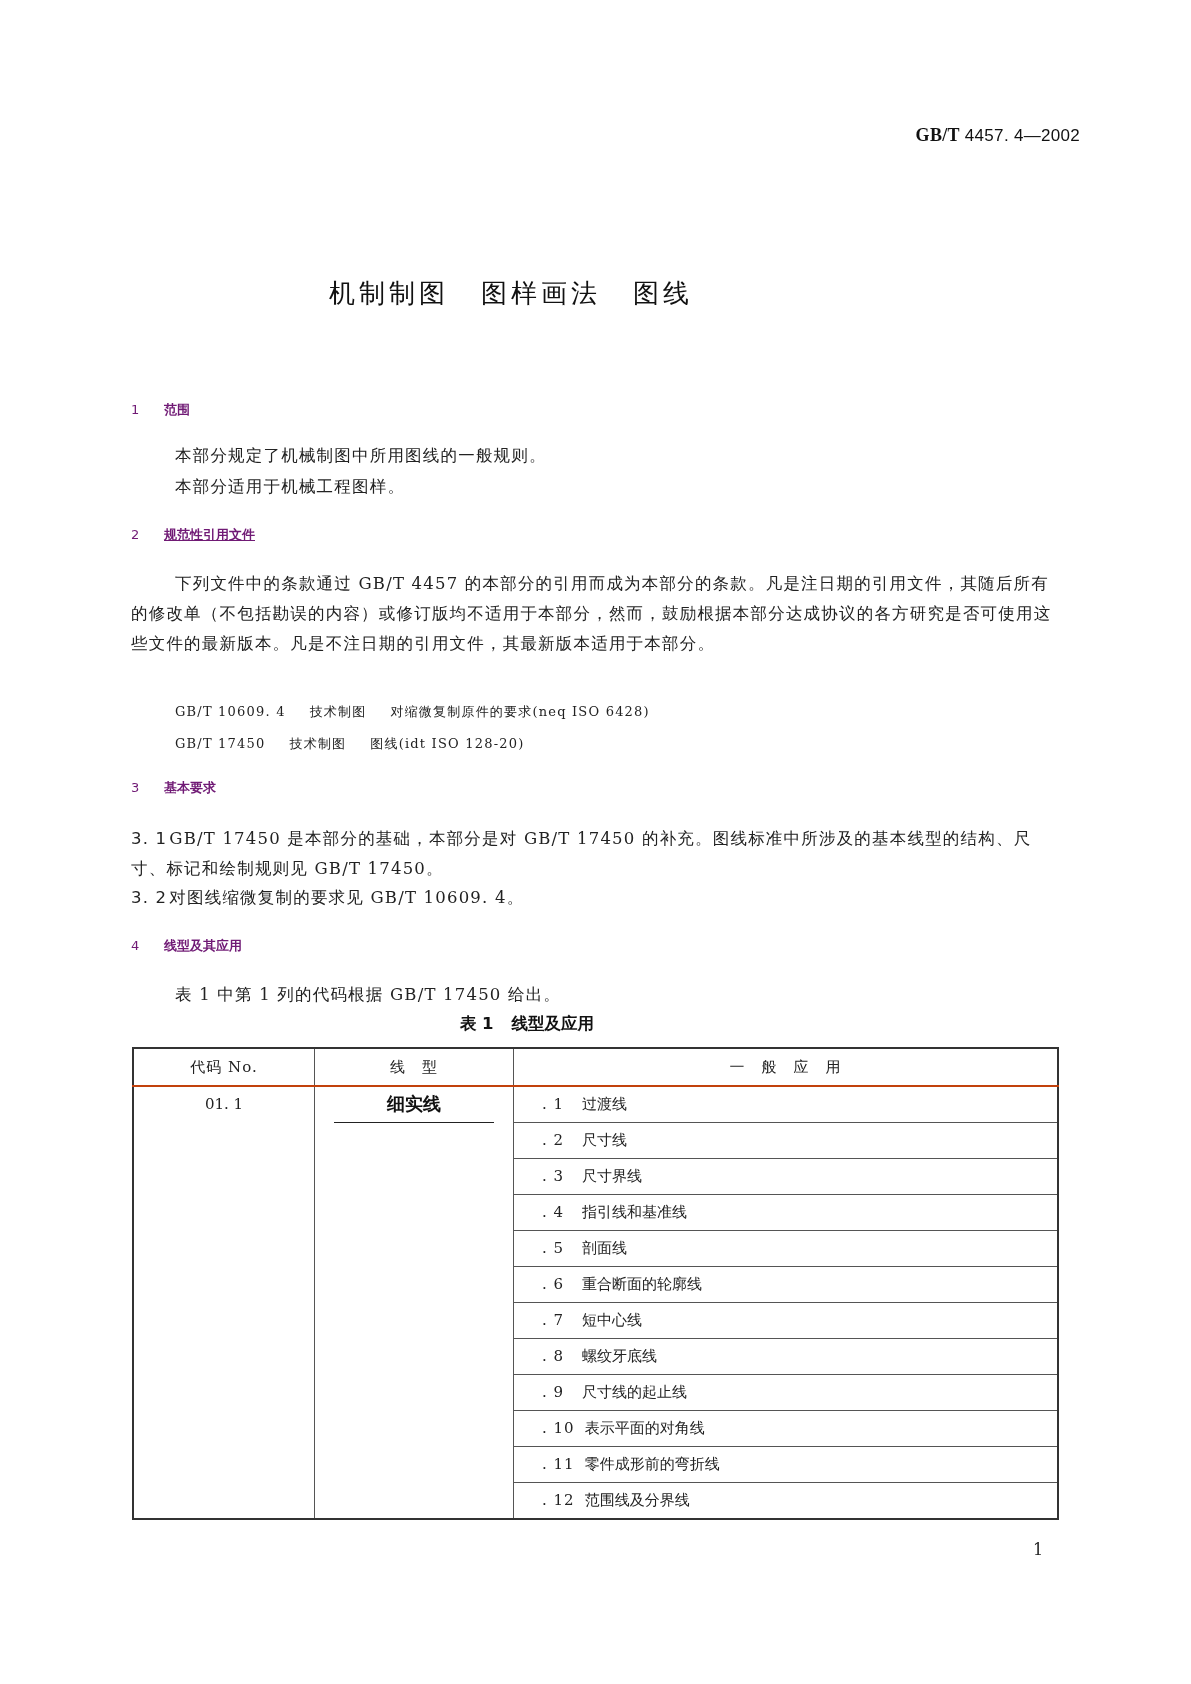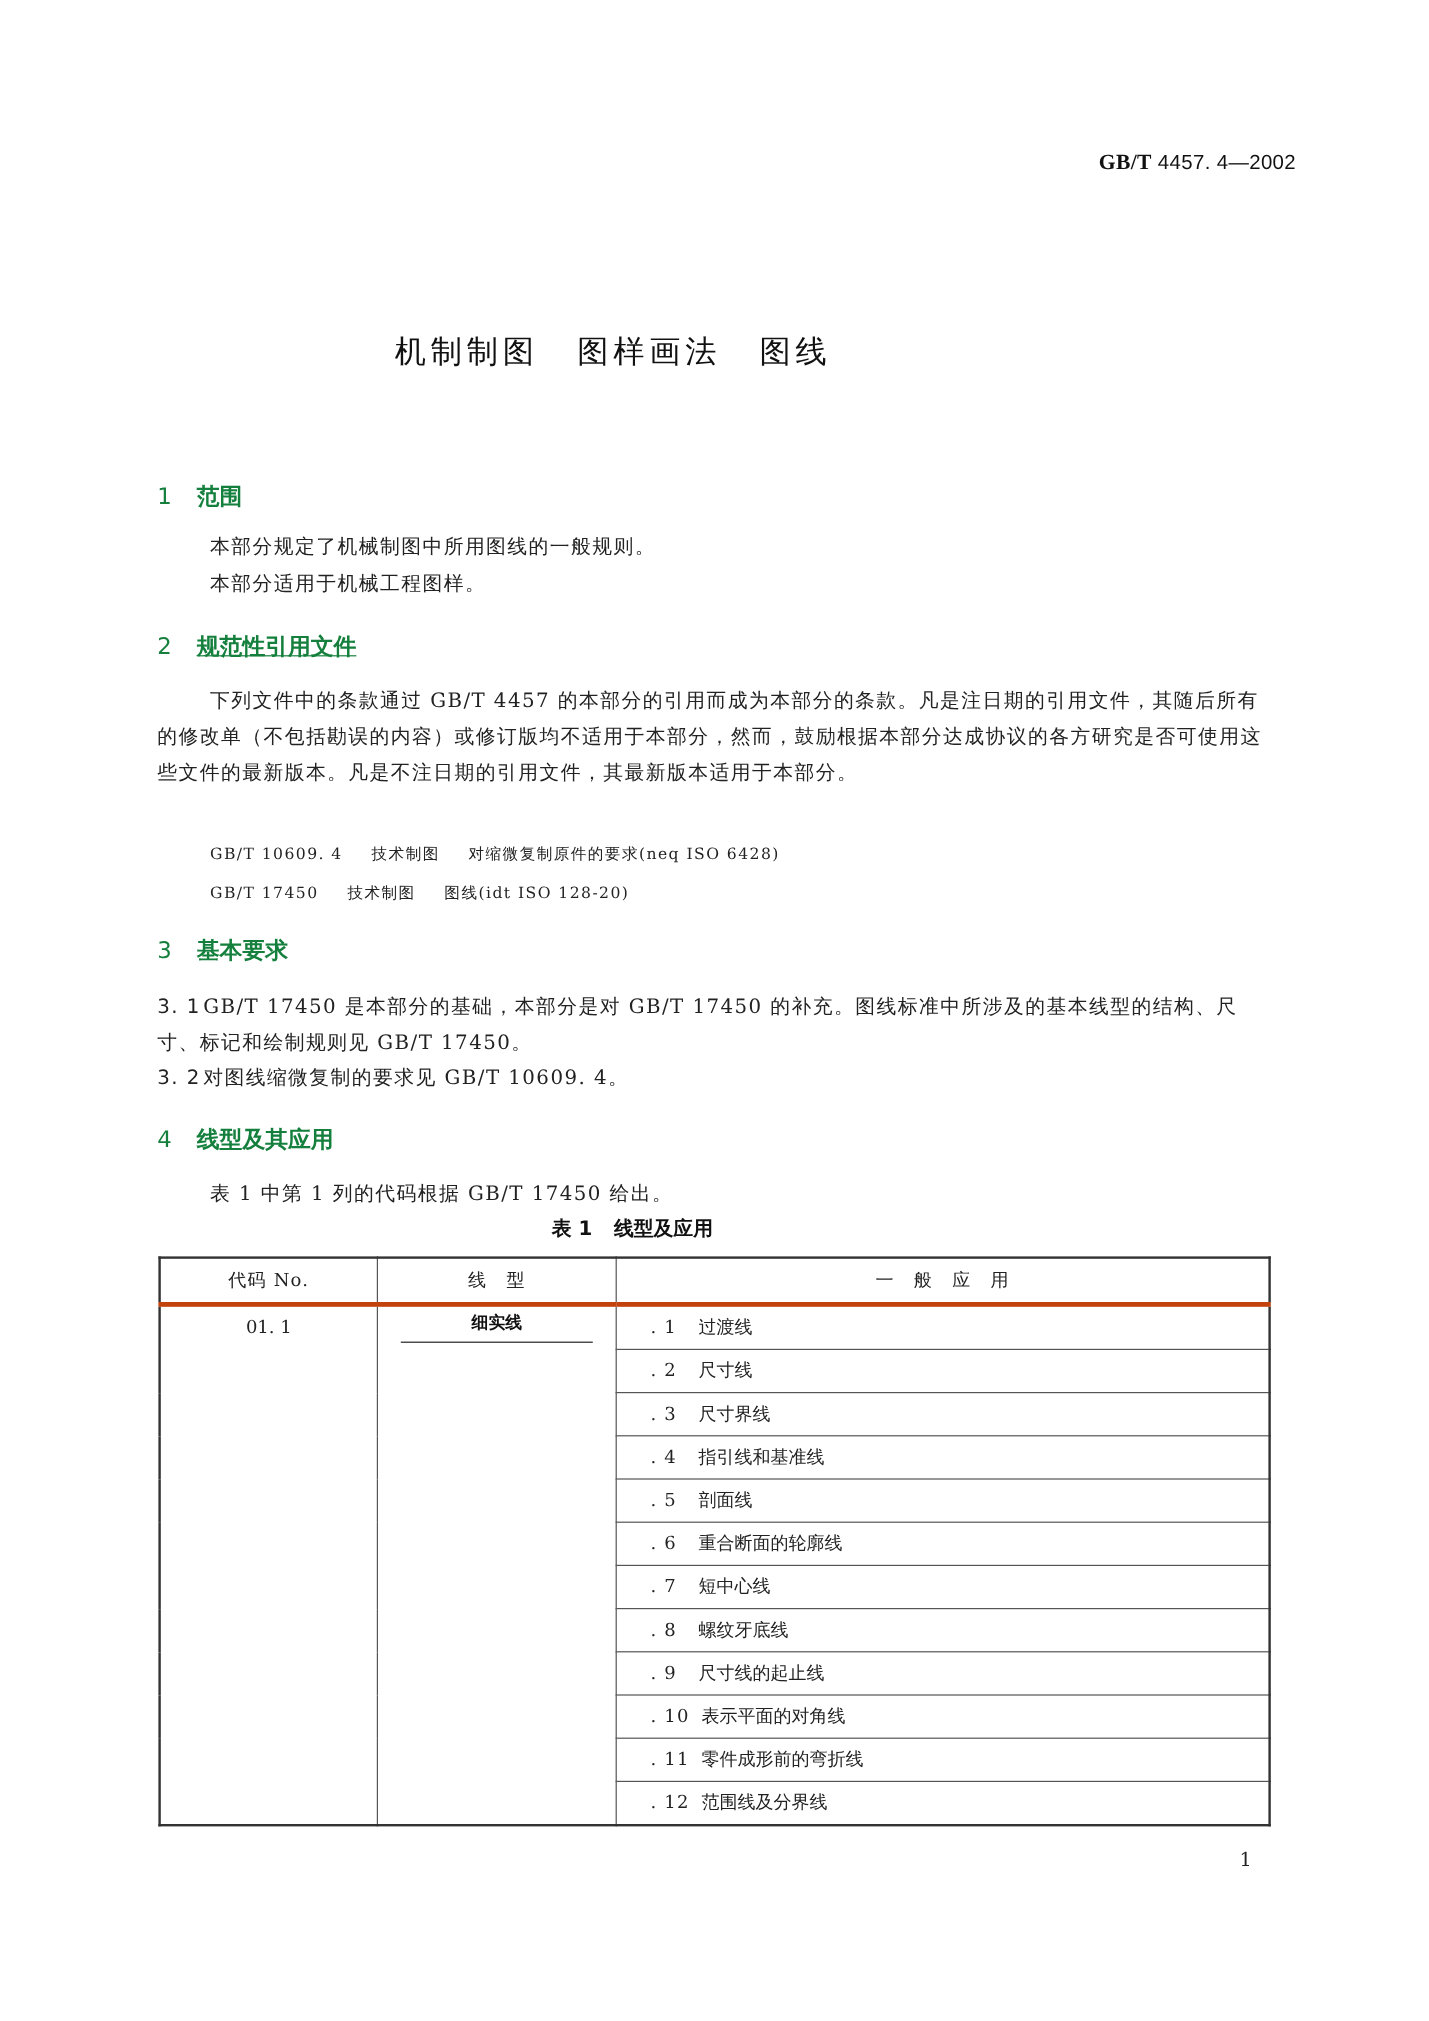--- a/index.html
+++ b/index.html
@@ -13,21 +13,21 @@
       right: 111px; top: 125px; font-size: 17px; letter-spacing: 0.3px;
       font-family: "Liberation Sans", sans-serif; color: #111;
     }
     .std-code .gb { font-family: "Liberation Serif", serif; font-weight: bold; font-size: 18px; }
     .title {
       left: 0; width: 1022px; top: 276px; text-align: center;
       font-family: "DejaVu Sans", sans-serif; font-size: 26px; letter-spacing: 4px; color: #111;
     }
     .title span { margin: 0 16px; }
     .heading {
-      left: 131px; font-family: "DejaVu Sans", sans-serif; font-size: 19px; font-weight: bold; color: #15803d;
+      left: 131px; font-family: "DejaVu Sans", sans-serif; font-size: 13px; font-weight: bold; color: #701a75;
     }
     .heading .num { display: inline-block; width: 33px; font-weight: normal; }
     .para {
       left: 131px; width: 928px; font-size: 16.5px; line-height: 30px; color: #222;
       letter-spacing: 1.2px;
     }
     .para.indent { text-indent: 44px; }
     .line { left: 175px; font-size: 13px; color: #222; letter-spacing: 1.2px; }
     .line .gap { display: inline-block; width: 24px; }
     .clause { left: 131px; width: 928px; font-size: 16.5px; line-height: 30px; color: #222; letter-spacing: 1.2px; }
@@ -36,29 +36,29 @@
       left: 0; width: 1054px; top: 1013px; text-align: center;
       font-family: "DejaVu Sans", sans-serif; font-size: 16.5px; font-weight: bold; color: #111;
     }
     .table-caption .sp { display: inline-block; width: 18px; }
     table.linetable {
       position: absolute; left: 132px; top: 1047px; width: 927px;
       border-collapse: collapse; font-size: 15px; color: #222;
     }
     table.linetable th, table.linetable td { border: 1px solid #555; padding: 0; }
     table.linetable thead th {
-      height: 36px; font-weight: normal; text-align: center; border-bottom: 4px solid #c2410c;
+      height: 36px; font-weight: normal; text-align: center; border-bottom: 2px solid #c2410c;
       letter-spacing: 1px;
     }
     table.linetable { border: 2px solid #333; }
     .col-code { width: 180px; }
     .col-type { width: 198px; }
     td.code-cell { vertical-align: top; text-align: center; padding-top: 8px !important; }
     td.type-cell { vertical-align: top; text-align: center; padding-top: 5px !important; }
-    .type-label { font-family: "DejaVu Sans", sans-serif; font-size: 14px; font-weight: bold; color: #111; }
+    .type-label { font-family: "DejaVu Sans", sans-serif; font-size: 18px; font-weight: bold; color: #111; }
     .type-sample { width: 160px; height: 0; border-top: 1.5px solid #222; margin: 6px auto 0 auto; }
     td.app-cell { height: 35px; padding-left: 28px !important; text-align: left; }
     .app-num { display: inline-block; min-width: 30px; margin-right: 10px; letter-spacing: 1px; }
     .page-number { left: 1033px; top: 1540px; font-size: 16px; color: #222; }
   </style>
 </head>
 <body>
 
 <div class="abs std-code">
   <span class="gb">GB/T</span>

